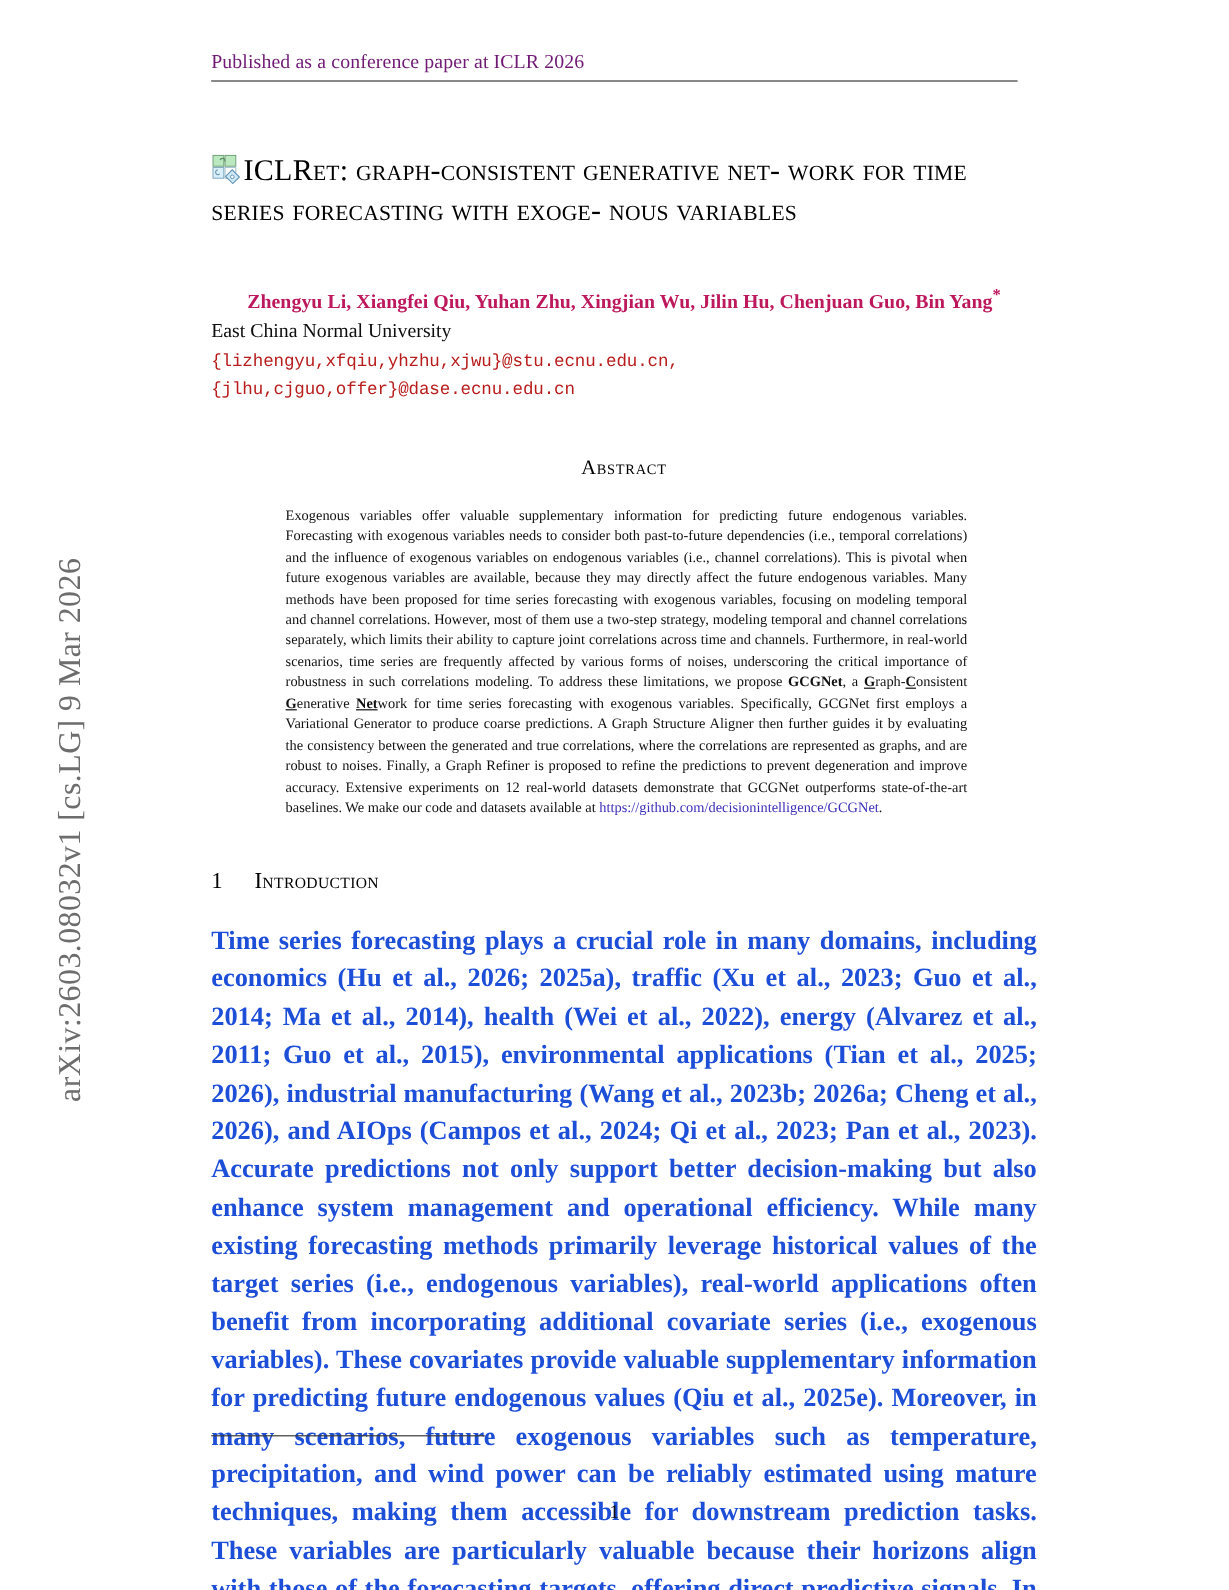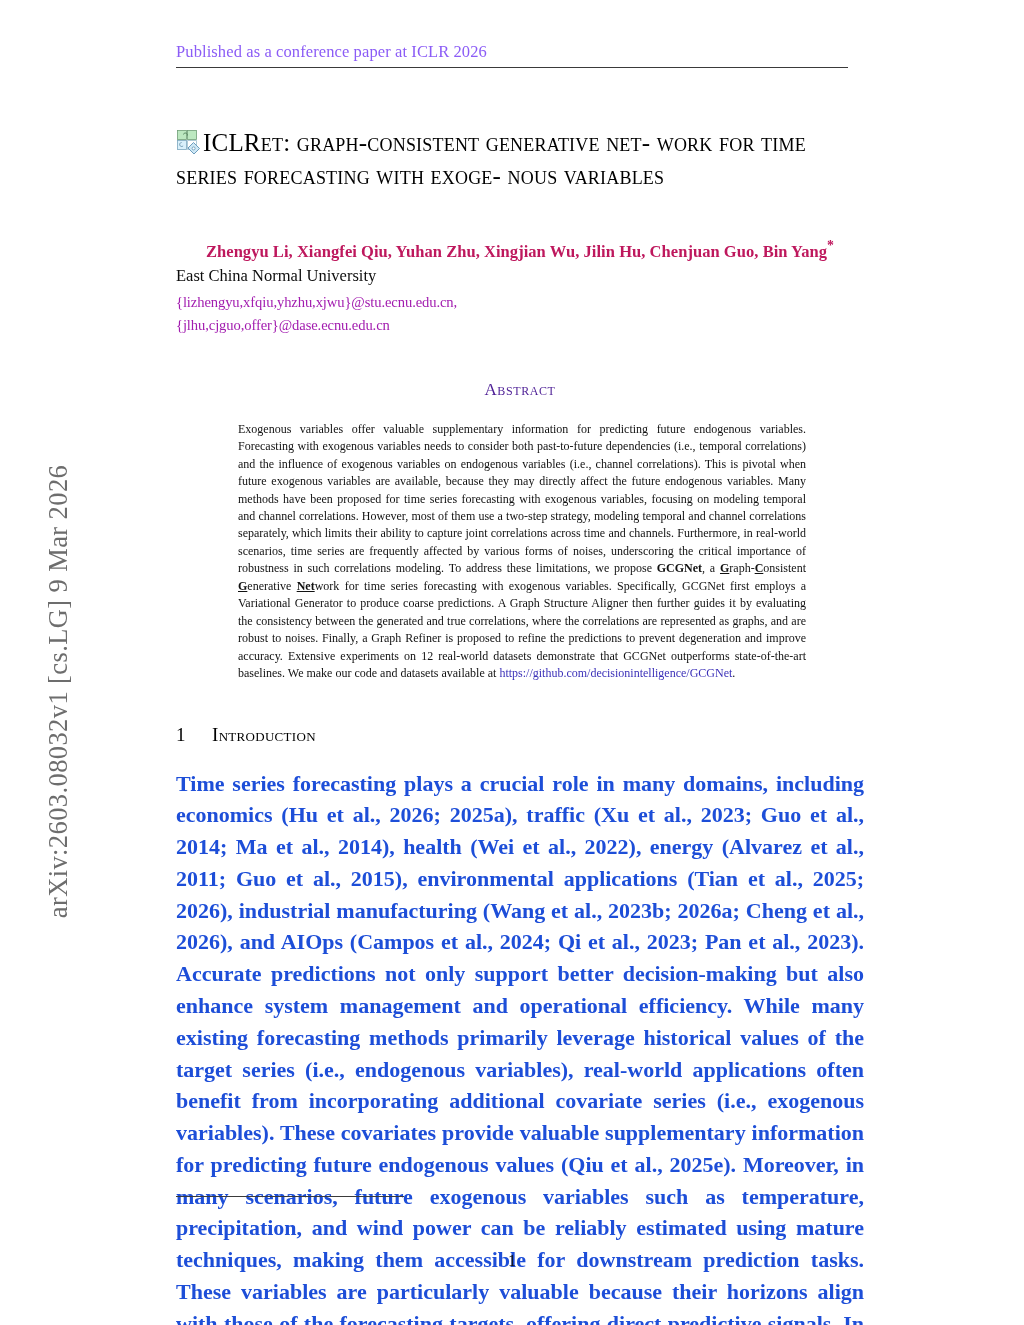--- a/index.html
+++ b/index.html
@@ -35,21 +35,21 @@
 
   
   .header-wrap {
     position: absolute;
     left: 176px;
     top: 42px;
     width: 672px;
   }
   .header-text {
     font-size: 16.5px;
-    color: #8b5cf6;
+    color: #701a75;
     letter-spacing: 0.1px;
     padding-bottom: 5px;
   }
   .header-rule {
     border-bottom: 1.1px solid #3a3a3a;
     width: 100%;
   }
 
   
   .content {
@@ -94,38 +94,38 @@
     letter-spacing: 0.05px;
     line-height: 1.35;
     text-align: center;
   }
   .affiliation {
     font-size: 16.5px;
     line-height: 1.4;
     margin-top: 2px;
   }
   .email-line {
-    font-family: Liberation Serif, serif;
+    font-family: Liberation Mono, monospace;
     font-size: 14.6px;
     line-height: 1.52;
     letter-spacing: -0.1px;
-    color: #a21caf;
+    color: #b91c1c;
   }
   .emails { margin-top: 4px; }
 
   
   .abstract-heading {
     text-align: center;
     font-size: 17px;
     font-variant: small-caps;
     text-transform: lowercase;
     letter-spacing: 0.6px;
     margin-top: 44px;
     margin-bottom: 21px;
-    color: #4c1d95;
+    color: #000000;
   }
   .abstract-heading .sc-first {
     font-variant: normal;
     text-transform: none;
   }
   .abstract-body {
     margin: 0 58px 0 62px;
     font-size: 12px;
     line-height: 1.455;
     text-align: justify;

